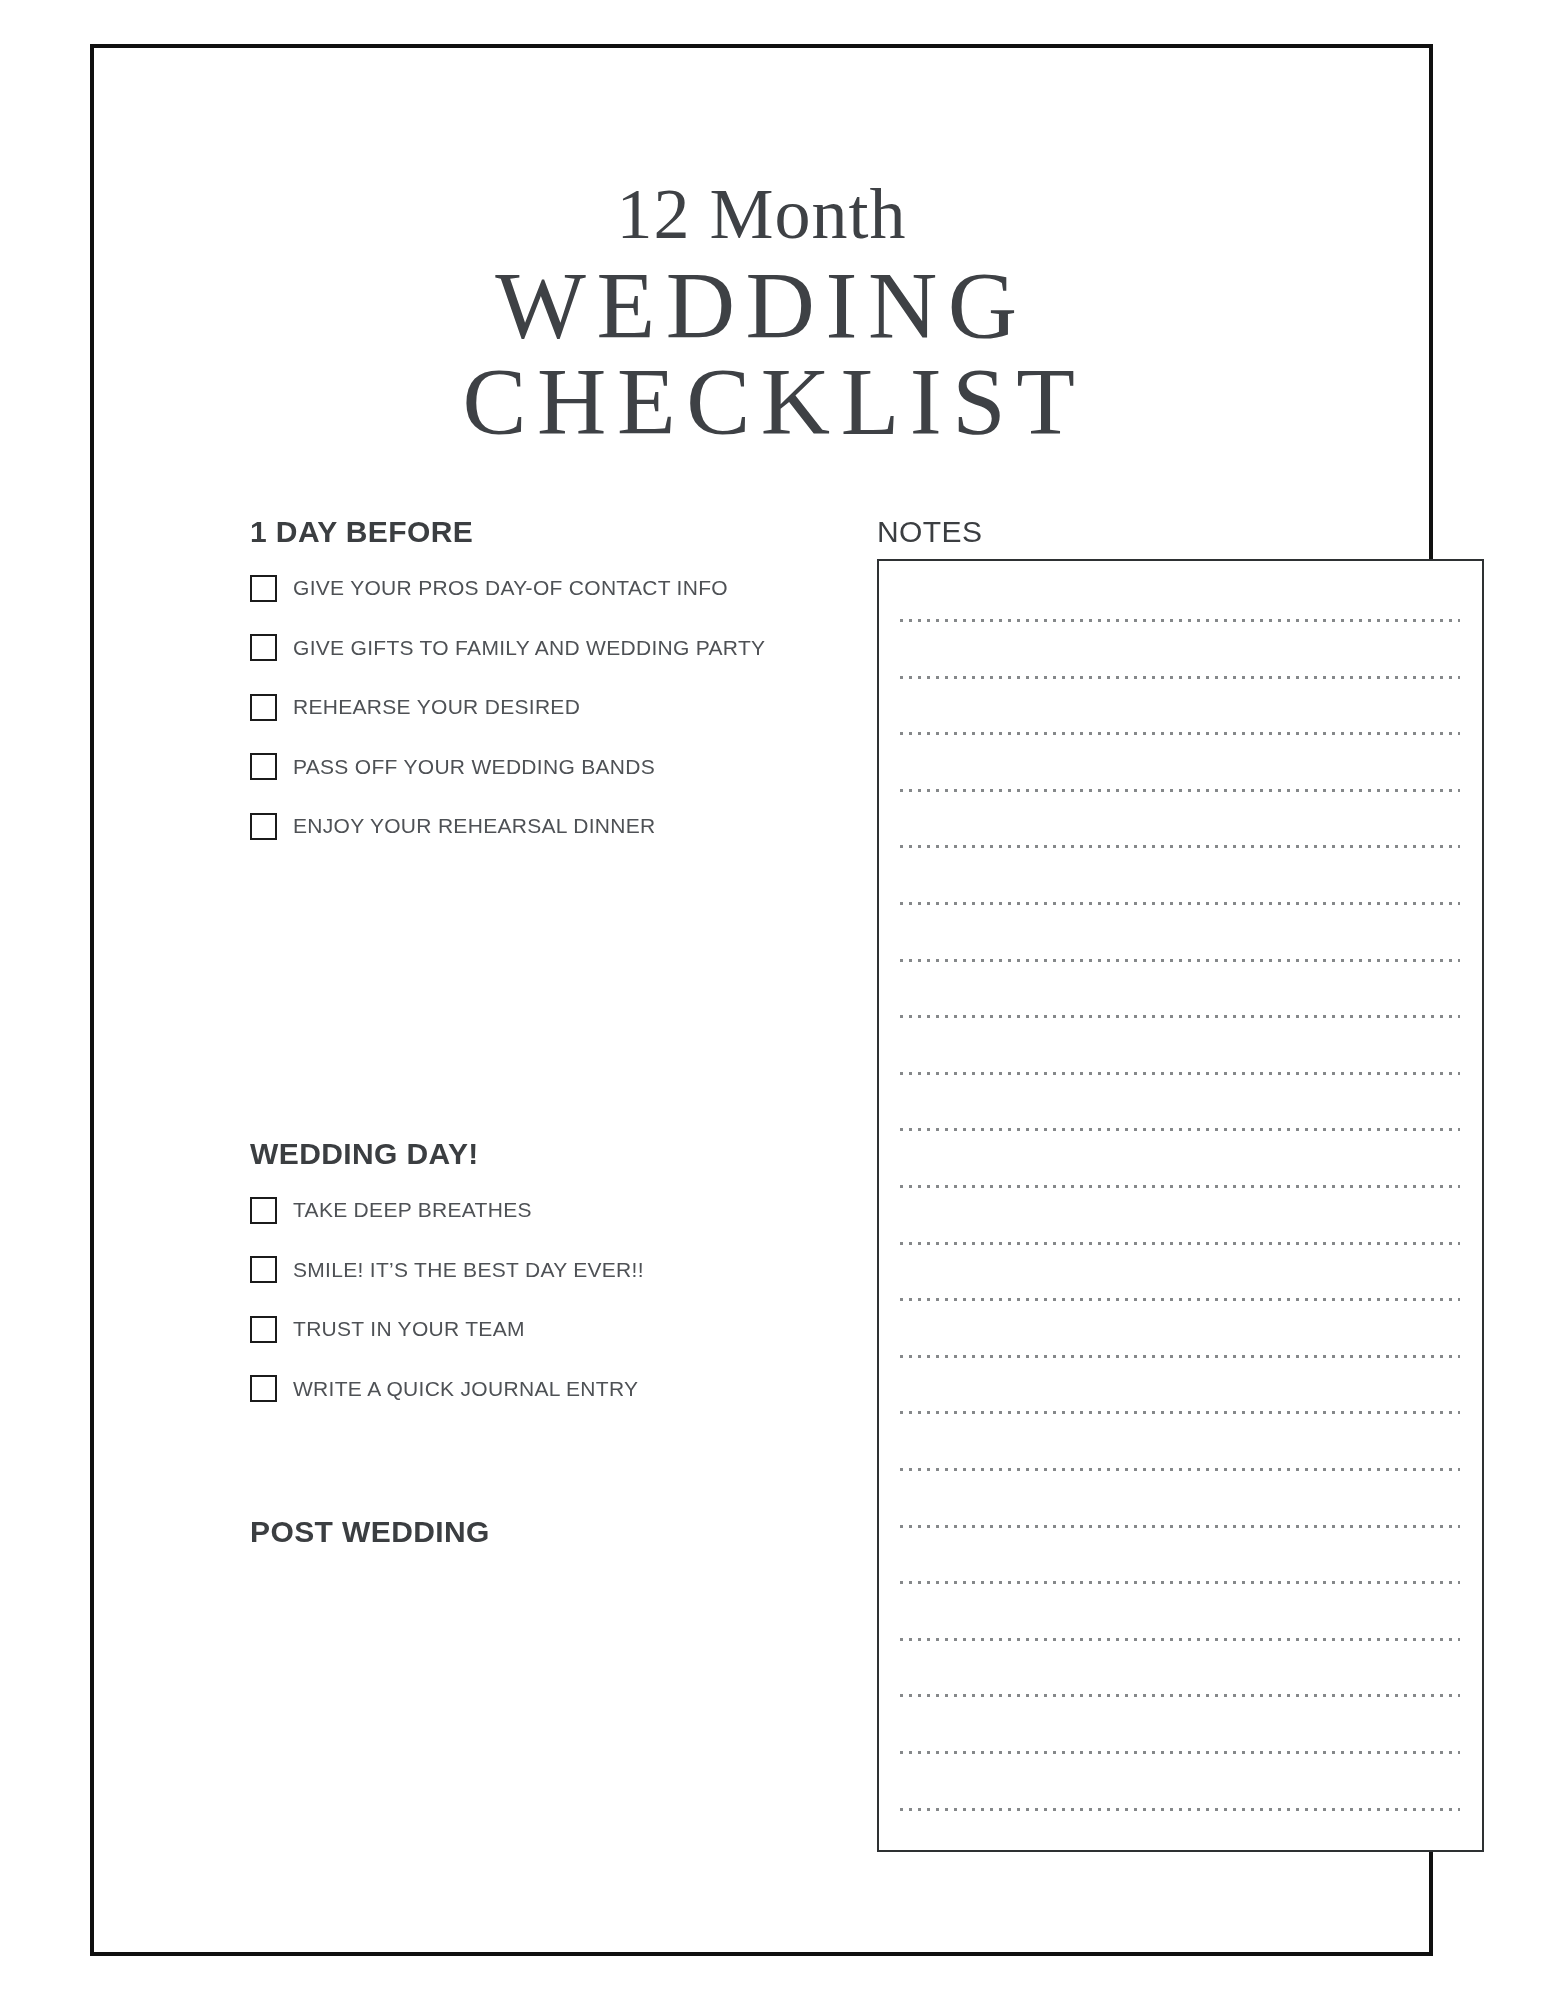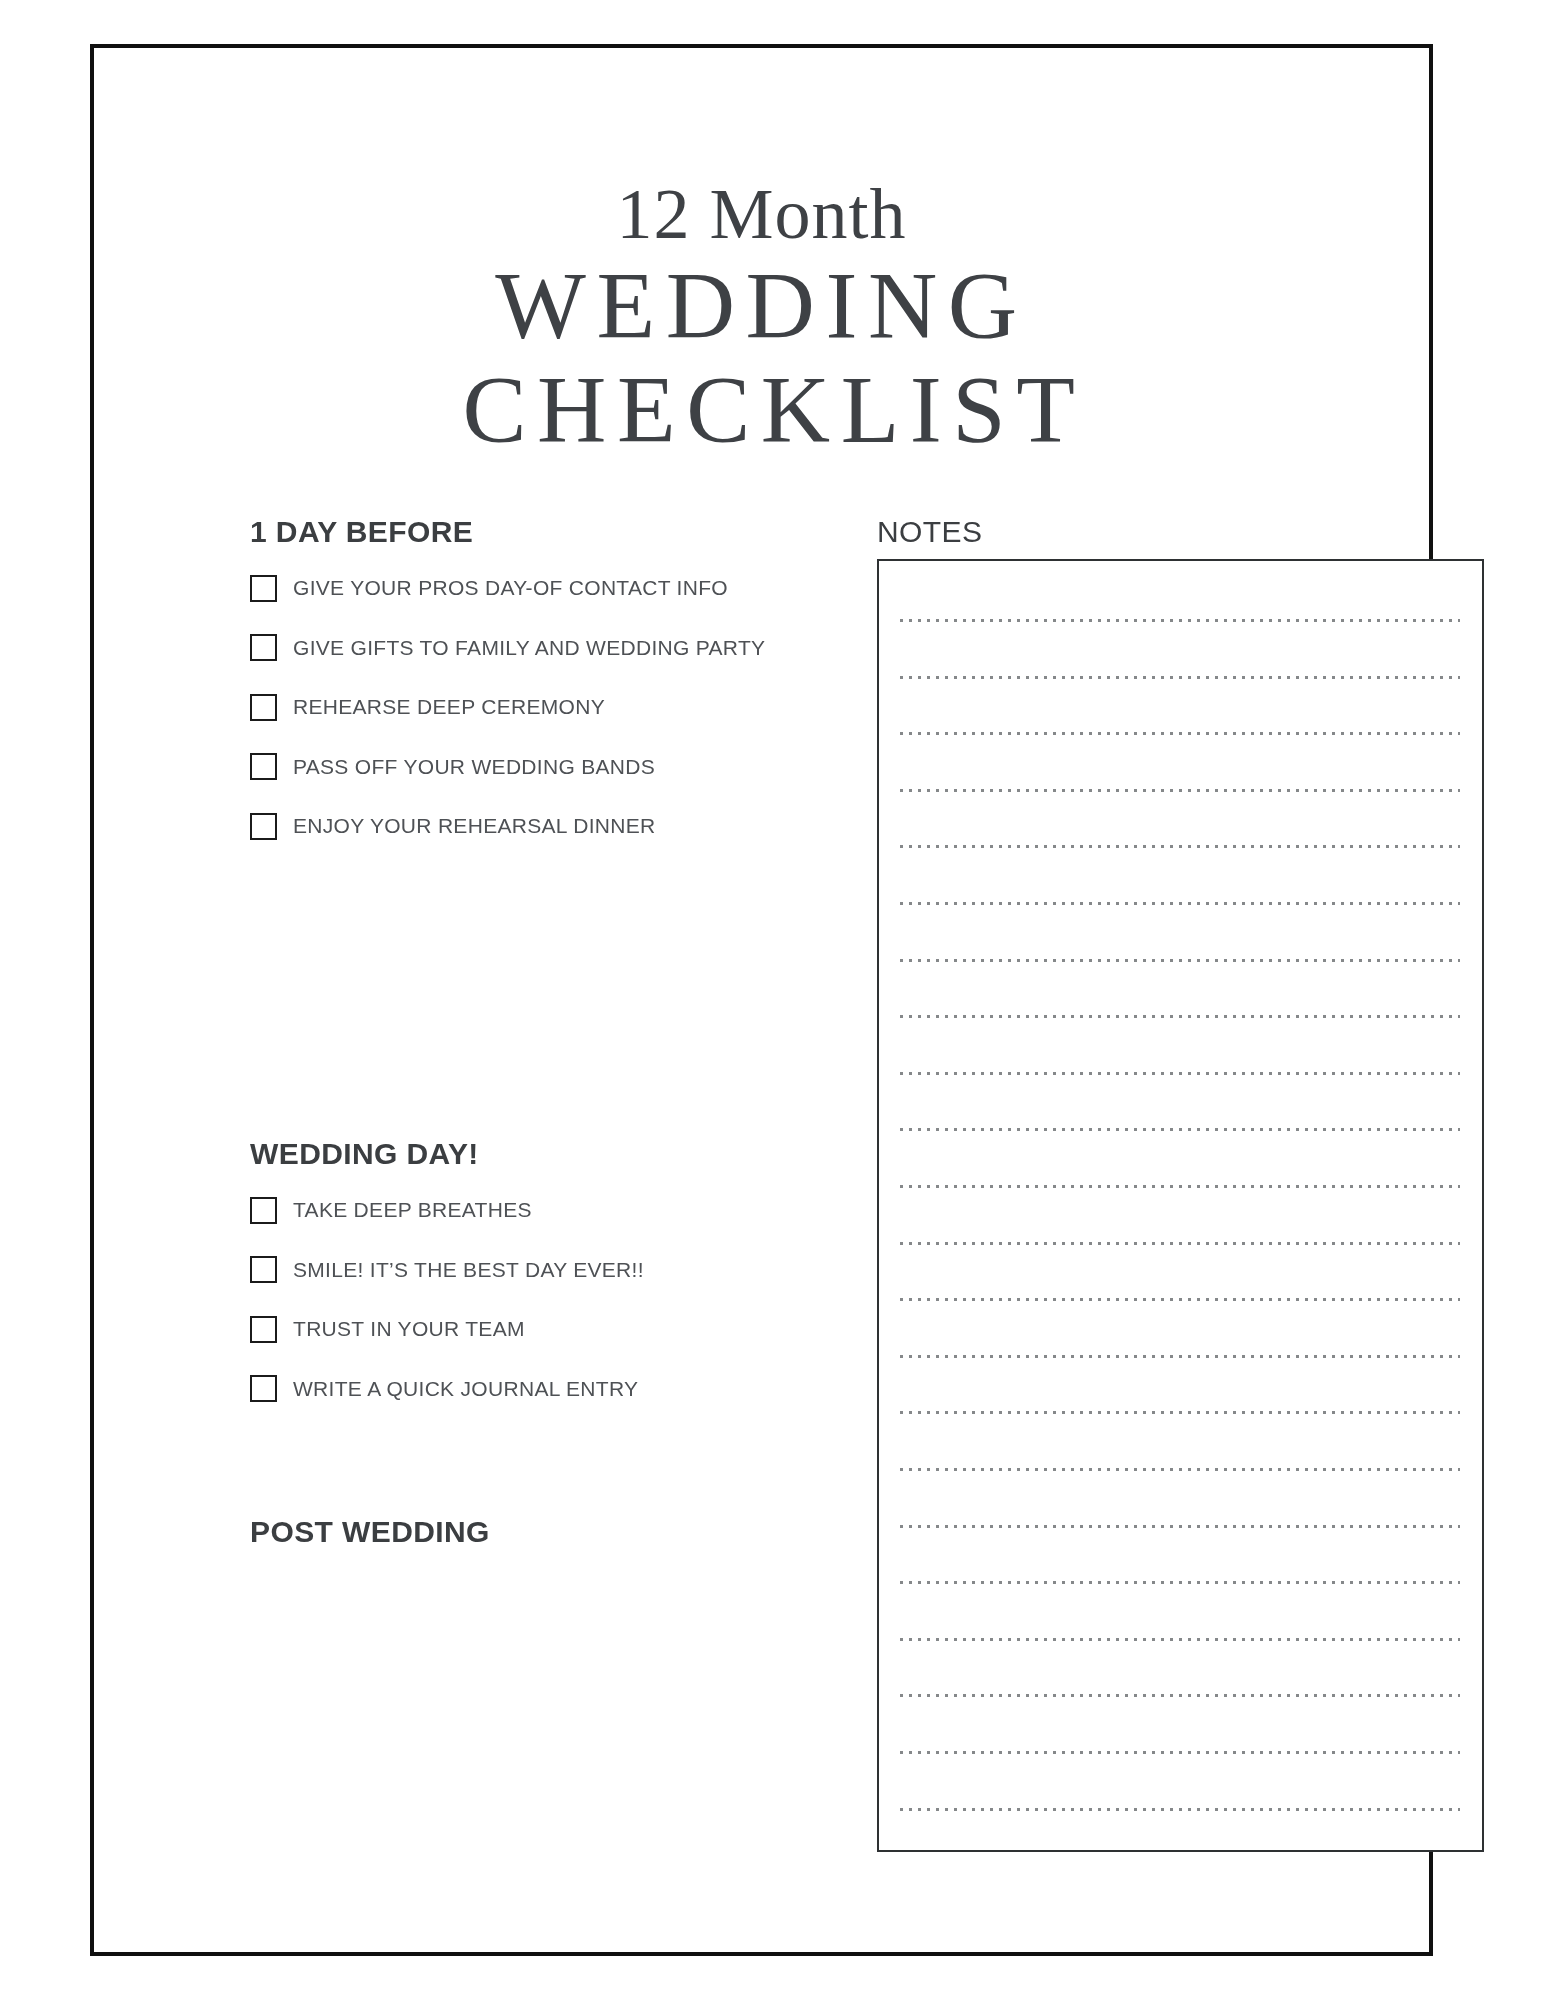--- a/index.html
+++ b/index.html
@@ -26,21 +26,21 @@
     position:absolute;left:0;top:130px;width:100%;
     text-align:center;font-family:"Liberation Serif", serif;
     font-size:72px;line-height:1;color:var(--title);letter-spacing:1px;
   }
   .title-line{
     position:absolute;left:0;width:100%;
     text-align:center;font-family:"Liberation Serif", serif;
     font-size:96px;line-height:1;color:var(--title);letter-spacing:0.11em;
   }
   .title-line.l1{top:210px;}
-  .title-line.l2{top:314px;padding-left:25px;}
+  .title-line.l2{top:306px;padding-left:25px;}
   
   .checklist-column{position:absolute;left:156px;top:0;width:620px;height:100%;}
   .section{position:absolute;left:0;width:620px;}
   .section:nth-of-type(1){top:466px;}
   .section:nth-of-type(2){top:1088px;}
   .section:nth-of-type(3){top:1466px;}
   .section-heading{
     font-size:30px;line-height:36px;font-weight:bold;
     color:var(--heading);letter-spacing:0.4px;
   }
@@ -95,21 +95,21 @@
 
 
   <div class="row">
     <div class="checkbox"></div>
     <div class="item-label">GIVE GIFTS TO FAMILY AND WEDDING PARTY</div>
   </div>
 
 
   <div class="row">
     <div class="checkbox"></div>
-    <div class="item-label">REHEARSE DEEP CEREMONY</div>
+    <div class="item-label">REHEARSE YOUR DESIRED</div>
   </div>
 
   <div class="row">
     <div class="checkbox"></div>
     <div class="item-label">PASS OFF YOUR WEDDING BANDS</div>
   </div>
 
   <div class="row">
     <div class="checkbox"></div>
     <div class="item-label">ENJOY YOUR REHEARSAL DINNER</div>

